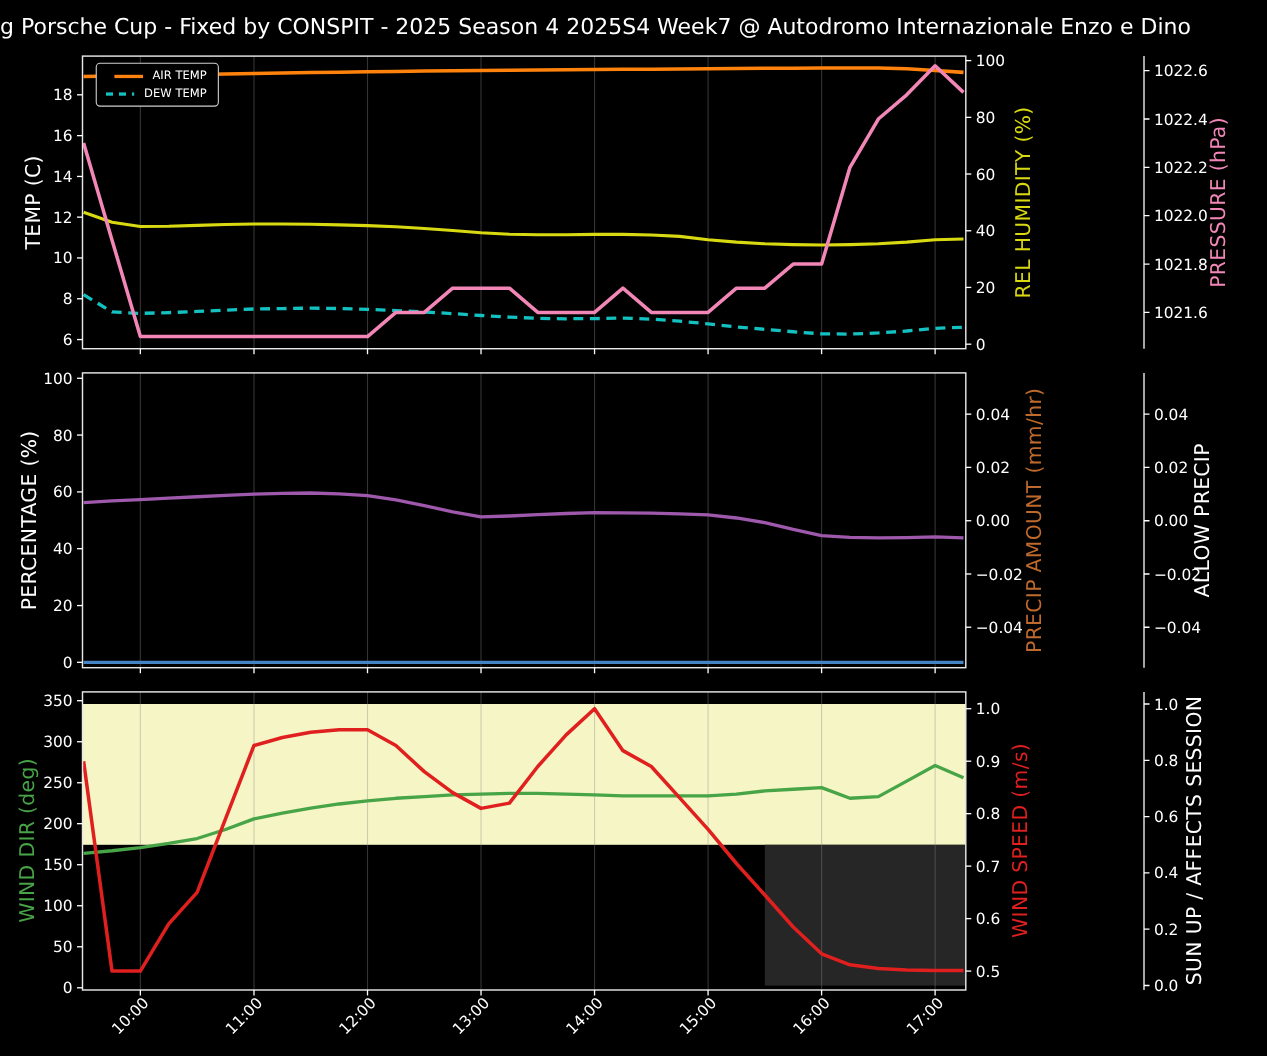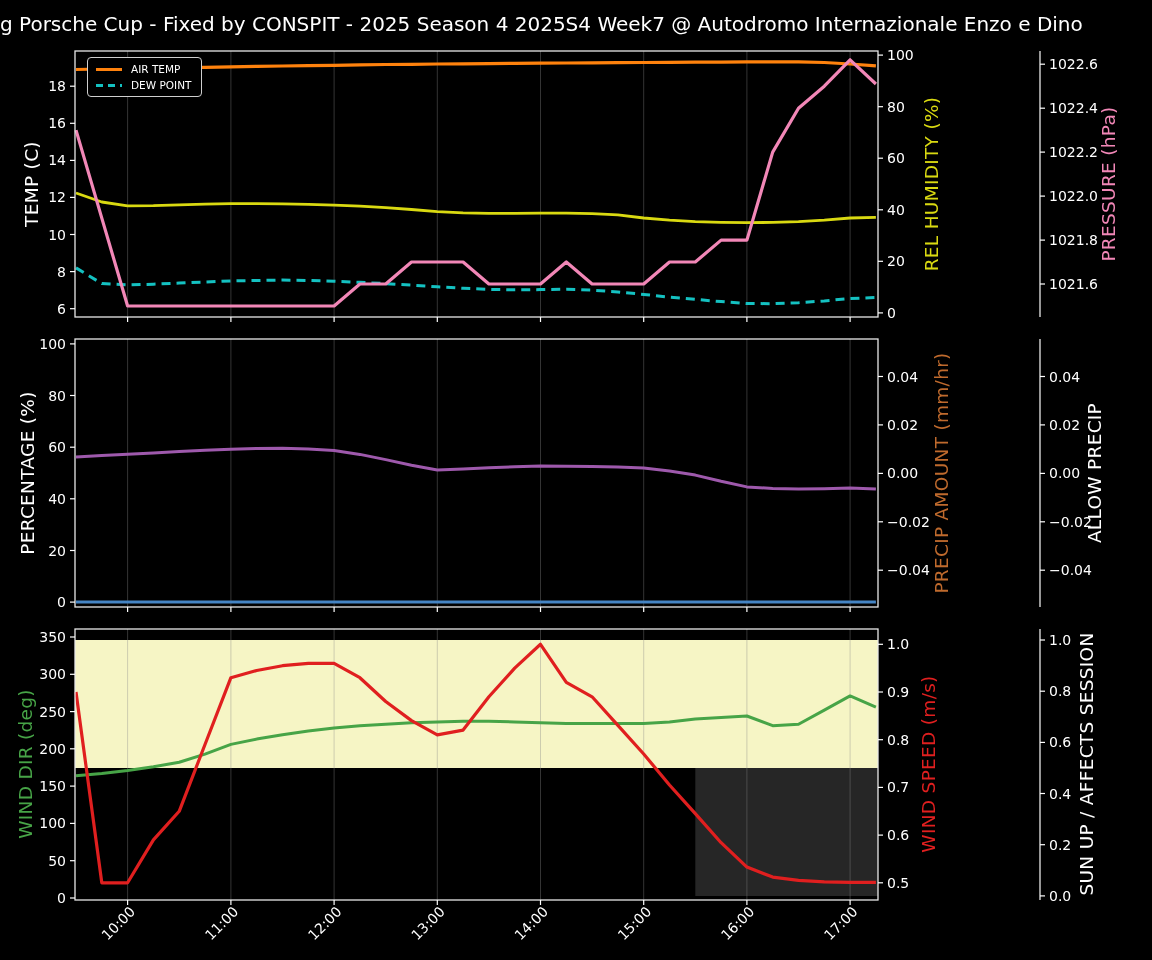--- a/index.html
+++ b/index.html
@@ -2,21 +2,21 @@
 <html><head>
 <meta charset="utf-8">
 <style>
   html,body{margin:0;padding:0;background:#000;width:1152px;height:960px;overflow:hidden;}
   #fig{position:relative;width:1020px;height:960px;background:#000;font-family:"DejaVu Sans","Liberation Sans",sans-serif;}
   #fig svg{position:absolute;left:0;top:0;}
   .title{position:absolute;left:0px;top:12px;font-size:20px;color:#fff;white-space:nowrap;}
   .axlabel{position:absolute;transform:translate(-50%,-50%) rotate(-90deg);transform-origin:center;
            font-size:18.5px;color:#fff;white-space:nowrap;letter-spacing:.3px;}
   .legend{position:absolute;background:#000;border:1.4px solid #cfcfcf;border-radius:4px;
-          padding:5px 10px 5px 8px;display:flex;flex-direction:column;gap:4px;z-index:5;}
+          padding:5px 10px 5px 8px;display:flex;flex-direction:column;gap:4px;z-index:5;align-items:flex-end;}
   .legend.dim{background:rgba(42,42,36,0.92);}
   .legend-item{display:flex;align-items:center;font-size:10.5px;color:#fff;white-space:nowrap;line-height:12px;}
   .sw{display:inline-block;width:26px;height:3px;margin-right:9px;flex:none;}
   .sw.patch{height:11px;}
   svg text{font-family:"DejaVu Sans","Liberation Sans",sans-serif;}
 </style>
 </head>
 <body>
 
 <div id="fig">
@@ -227,18 +227,18 @@
   <div class="axlabel" style="left: 928px; top: 764px; color: rgb(224, 31, 31);">WIND SPEED (m/s)</div>
   <div class="axlabel" style="left: 1086px; top: 764px; color: rgb(255, 255, 255);">SUN UP / AFFECTS SESSION</div>
 
   <div class="legend" style="left:87px;top:57px">
     <div class="legend-item">
       <span class="sw" style="background: rgb(255, 130, 13);"></span>
       <span>AIR TEMP</span>
     </div>
     <div class="legend-item">
       <span class="sw" style="background: repeating-linear-gradient(90deg, rgb(20, 193, 193) 0px, rgb(20, 193, 193) 7px, transparent 7px, transparent 12px);"></span>
-      <span>DEW POINT</span>
+      <span>DEW TEMP</span>
     </div>
   </div>
 
 
 </div>
 
 </body></html>

